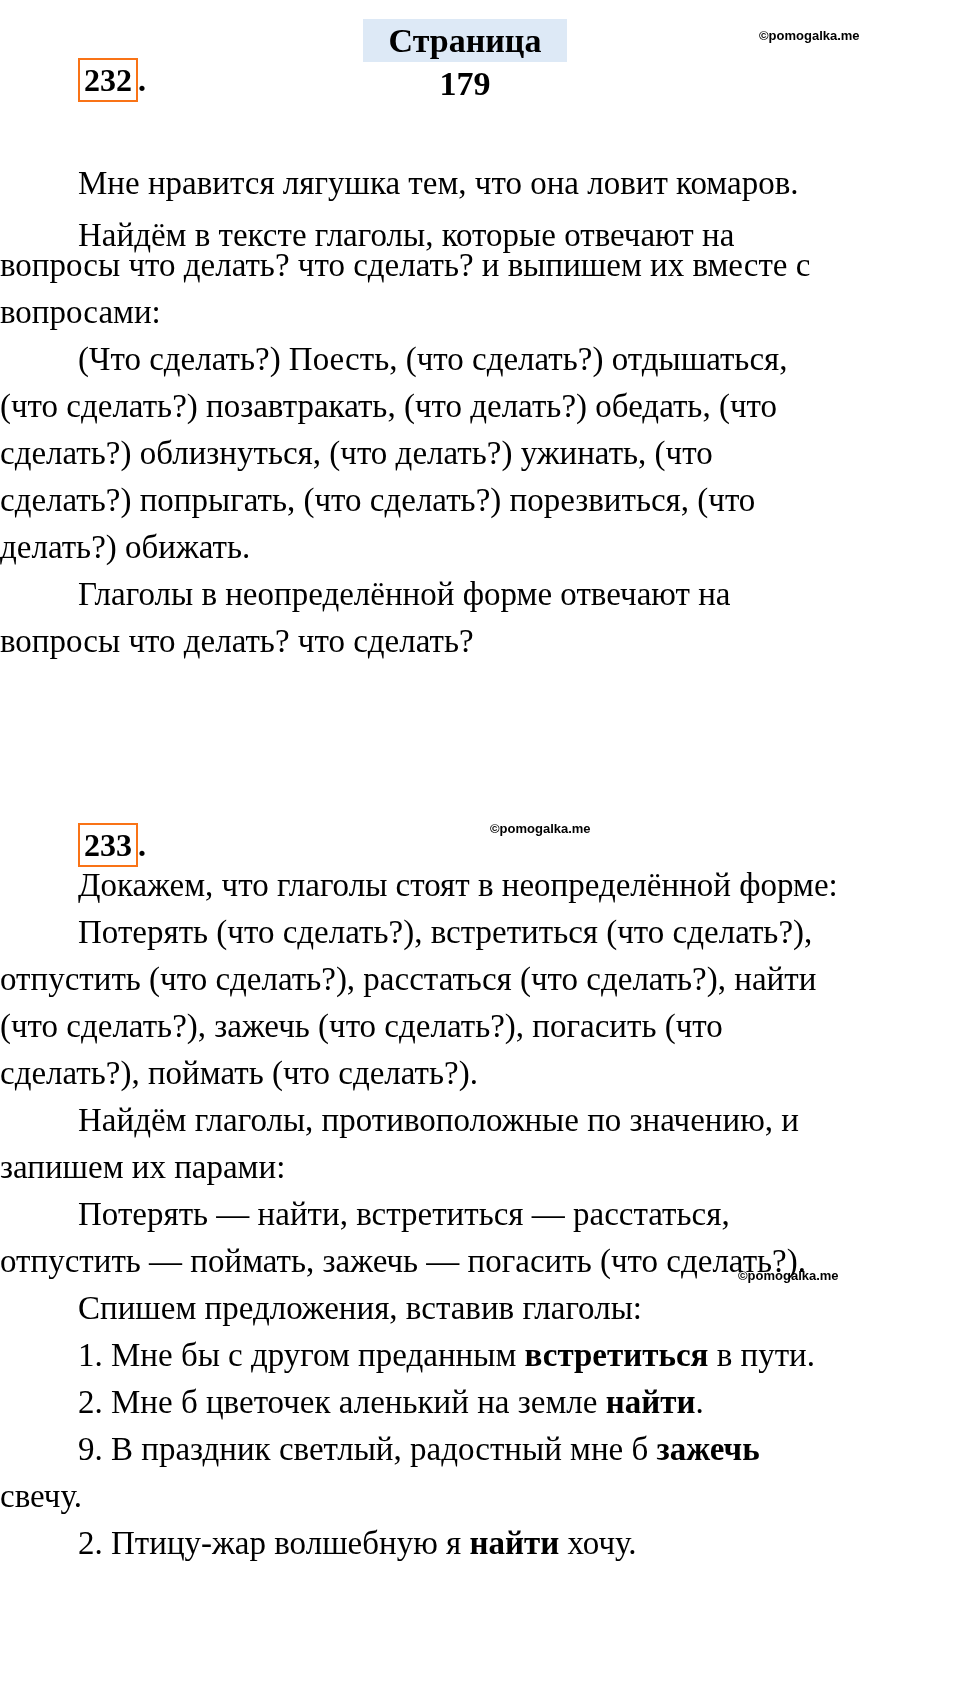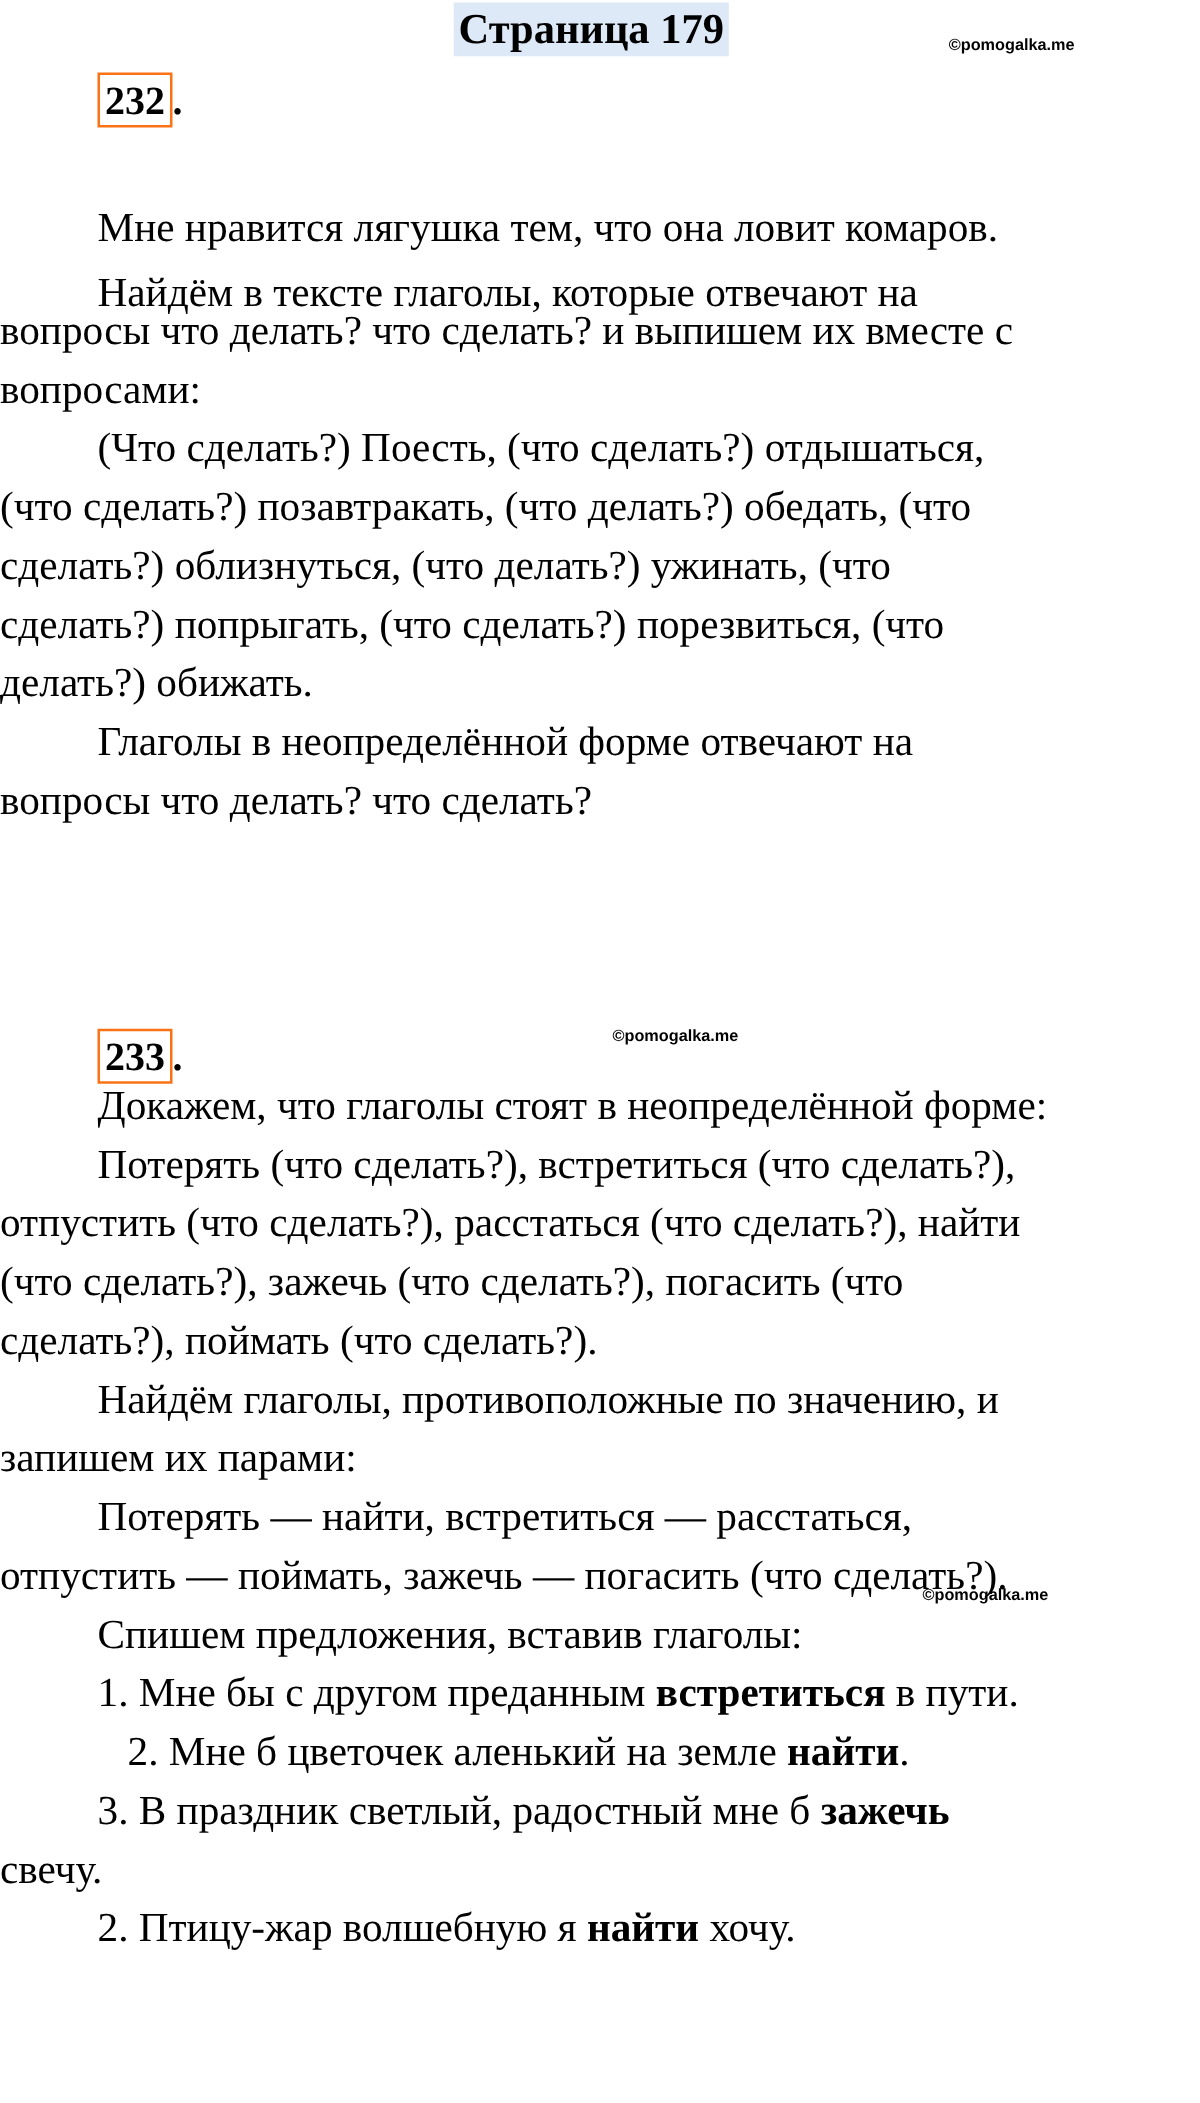--- a/index.html
+++ b/index.html
@@ -1,19 +1,19 @@
 <!DOCTYPE html>
 <html><head>
 <meta charset="utf-8">
 <style>
   html, body { margin: 0; padding: 0; background: #ffffff; }
   body { width: 960px; height: 1682px; position: relative; overflow: hidden;
          font-family: "Liberation Serif", "DejaVu Serif", serif; color: #000; }
   .title {
-    position: absolute; left: 363px; top: 2px; width: 220px; height: 43px;
+    position: absolute; left: 363px; top: 19px; width: 204px; height: 43px;
     background: #dde9f6; text-align: center;
     font-family: "Liberation Serif", serif; font-weight: bold; font-size: 34px; line-height: 43px;
   }
   .wm {
     position: absolute; font-family: "Liberation Sans", "DejaVu Sans", sans-serif;
     font-weight: bold; font-size: 13px; line-height: 20px; white-space: nowrap;
   }
   .num {
     position: absolute; font-family: "Liberation Serif", serif; font-weight: bold;
     font-size: 32px; line-height: 40px; white-space: nowrap;
@@ -59,19 +59,19 @@
       <div class="line indent" style="top: 909px;"><span>Потерять (что сделать?), встретиться (что сделать?),</span></div>
       <div class="line" style="top: 956px;"><span>отпустить (что сделать?), расстаться (что сделать?), найти</span></div>
       <div class="line" style="top: 1003px;"><span>(что сделать?), зажечь (что сделать?), погасить (что</span></div>
       <div class="line" style="top: 1050px;"><span>сделать?), поймать (что сделать?).</span></div>
       <div class="line indent" style="top: 1097px;"><span>Найдём глаголы, противоположные по значению, и</span></div>
       <div class="line" style="top: 1144px;"><span>запишем их парами:</span></div>
       <div class="line indent" style="top: 1191px;"><span>Потерять — найти, встретиться — расстаться,</span></div>
       <div class="line" style="top: 1238px;"><span>отпустить — поймать, зажечь — погасить (что сделать?).</span></div>
       <div class="line indent" style="top: 1285px;"><span>Спишем предложения, вставив глаголы:</span></div>
       <div class="line indent" style="top: 1332px;"><span>1. Мне бы с другом преданным </span><b>встретиться</b><span> в пути.</span></div>
-      <div class="line indent" style="top: 1379px; margin-left: 24px;"><span>2. Мне б цветочек аленький на земле </span><b>найти</b><span>.</span></div>
-      <div class="line indent" style="top: 1426px;"><span>3. В праздник светлый, радостный мне б </span><b>зажечь</b></div>
+      <div class="line indent" style="top: 1379px;"><span>2. Мне б цветочек аленький на земле </span><b>найти</b><span>.</span></div>
+      <div class="line indent" style="top: 1426px;"><span>9. В праздник светлый, радостный мне б </span><b>зажечь</b></div>
       <div class="line" style="top: 1473px;"><span>свечу.</span></div>
       <div class="line indent" style="top: 1520px;"><span>2. Птицу-жар волшебную я </span><b>найти</b><span> хочу.</span></div>
     </div>
 
 </div>
 
 </body></html>

